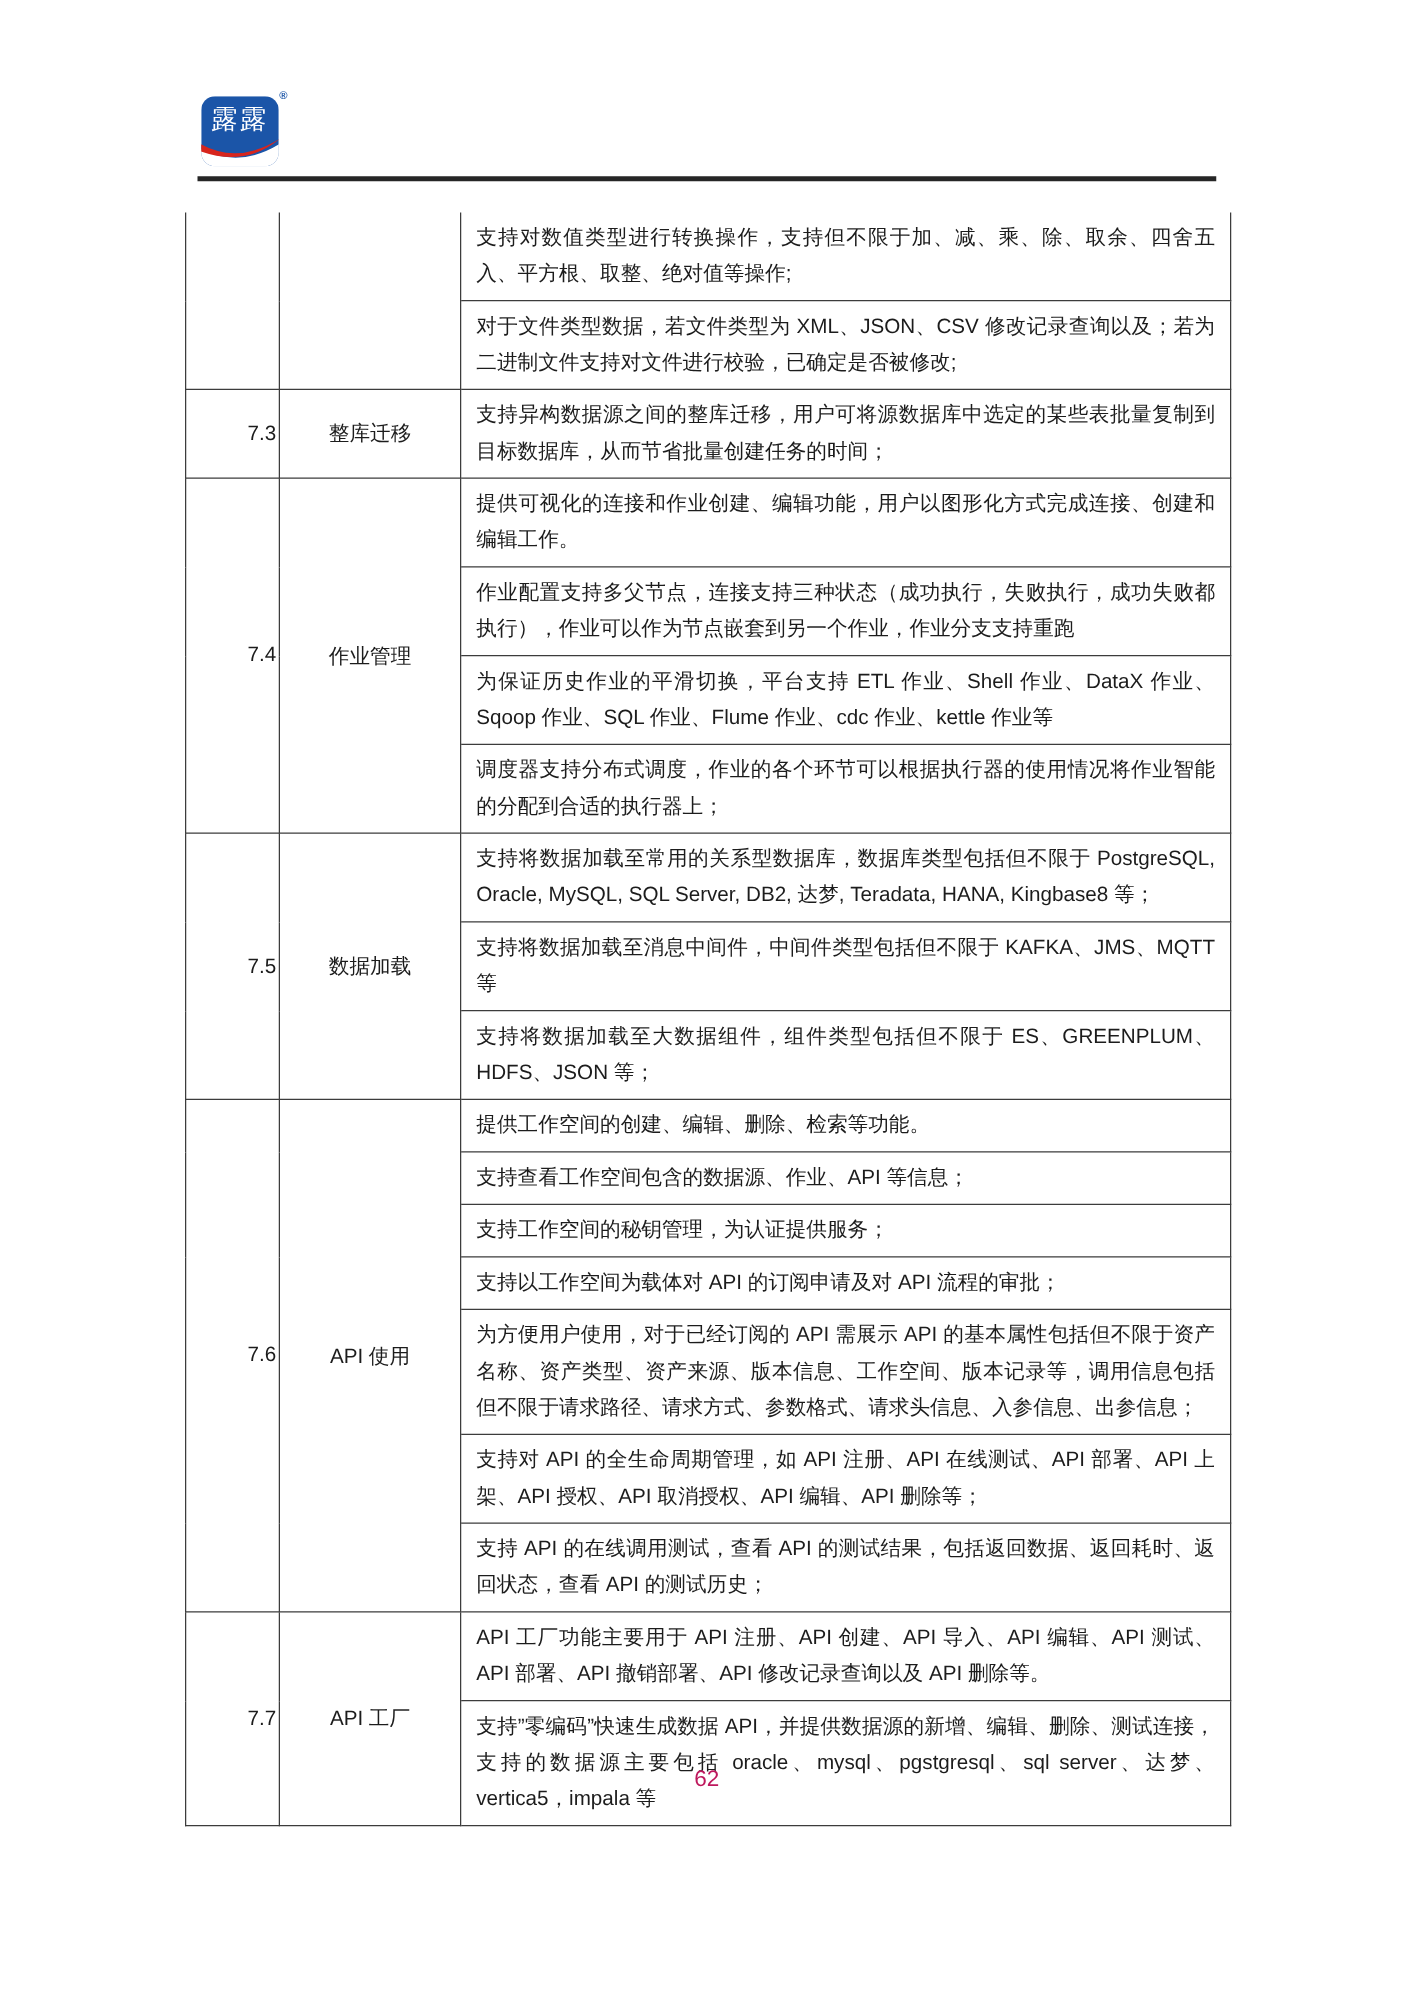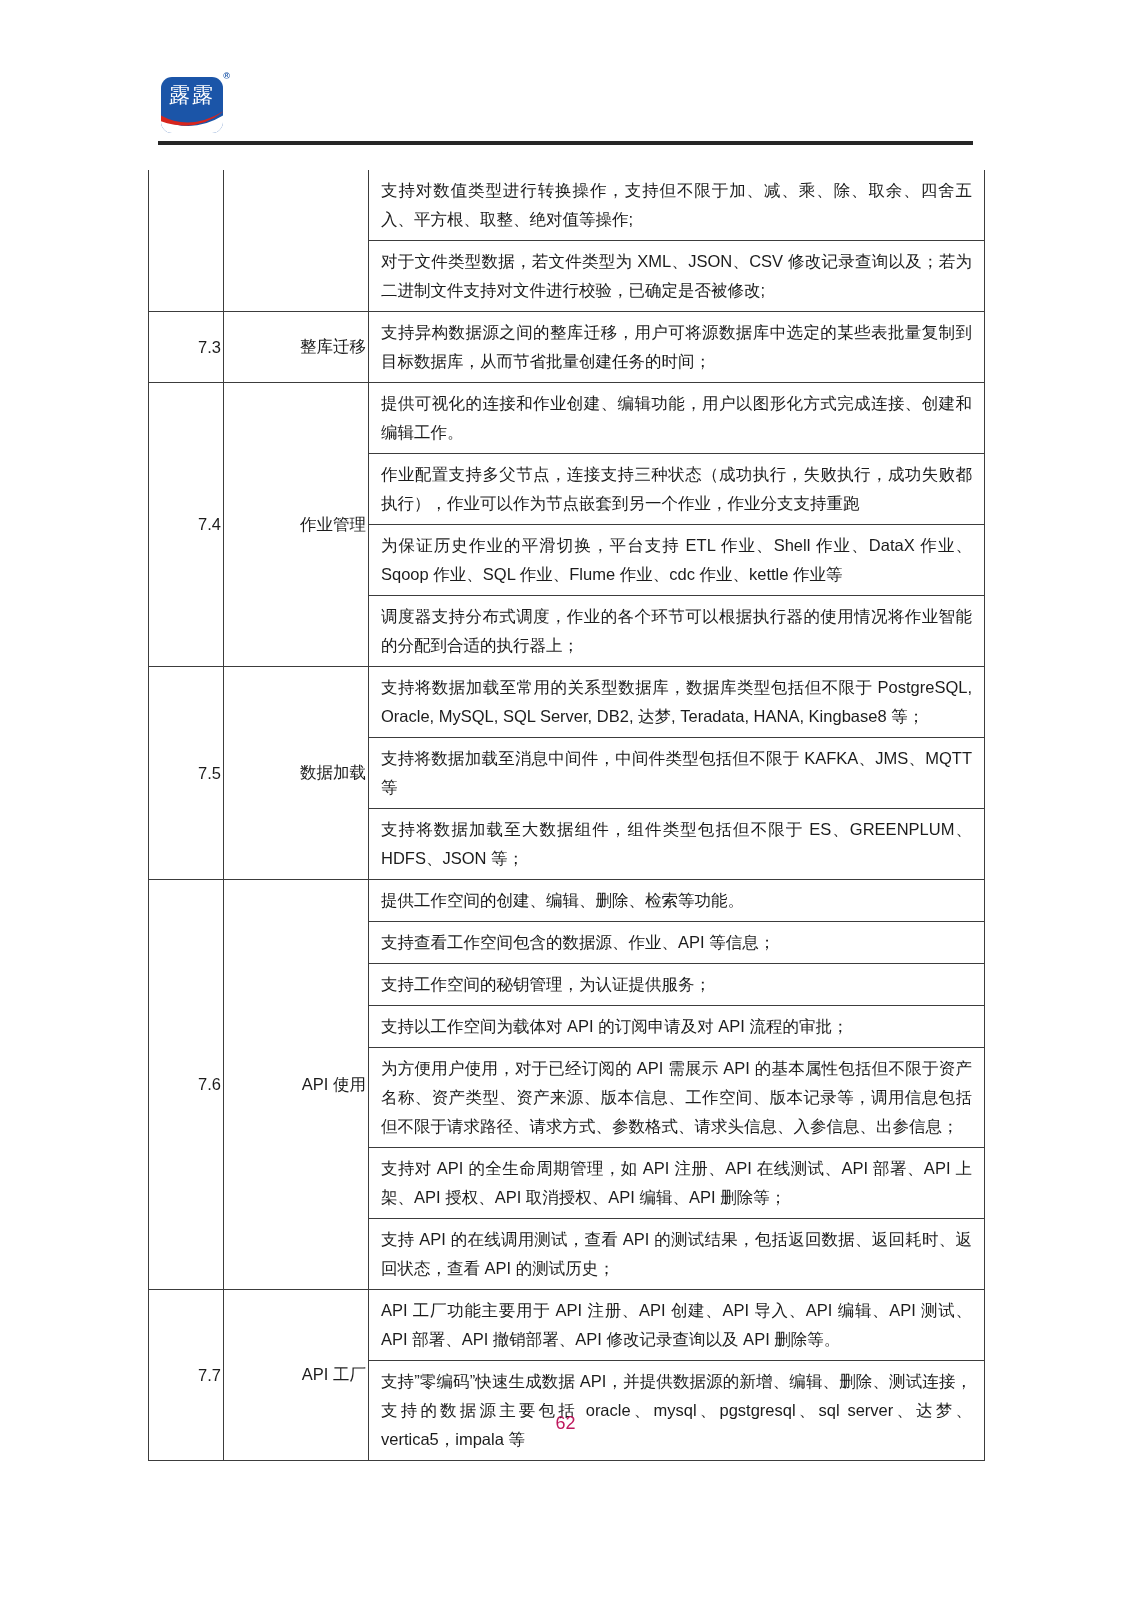--- a/index.html
+++ b/index.html
@@ -27,21 +27,21 @@
     border-collapse:collapse;table-layout:fixed;
   }
   .req-table td{
     border:1.6px solid #3c3c3c;
     vertical-align:middle;
     font-size:16.5px;
   }
   
   .req-table tr.first-row > td{border-top:none;}
   .req-table td.c1{width:70px;text-align:right;padding:2px;}
-  .req-table td.c2{width:140px;text-align:right;padding:2px;}
+  .req-table td.c2{width:140px;text-align:center;padding:2px;}
   .req-table td.c3{
     width:591px;padding:6px 12px;line-height:29px;
     text-align:justify;text-justify:inter-ideograph;
   }
   
   .page-number{
     position:absolute;left:0;top:1413px;width:1131px;text-align:center;
     font-size:18px;color:#be185d;
   }
 </style>

